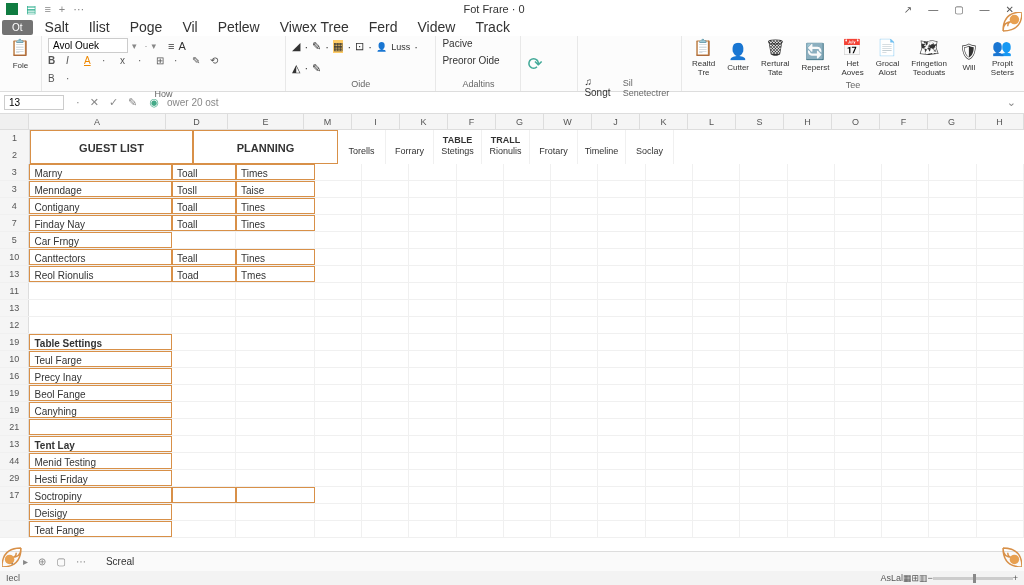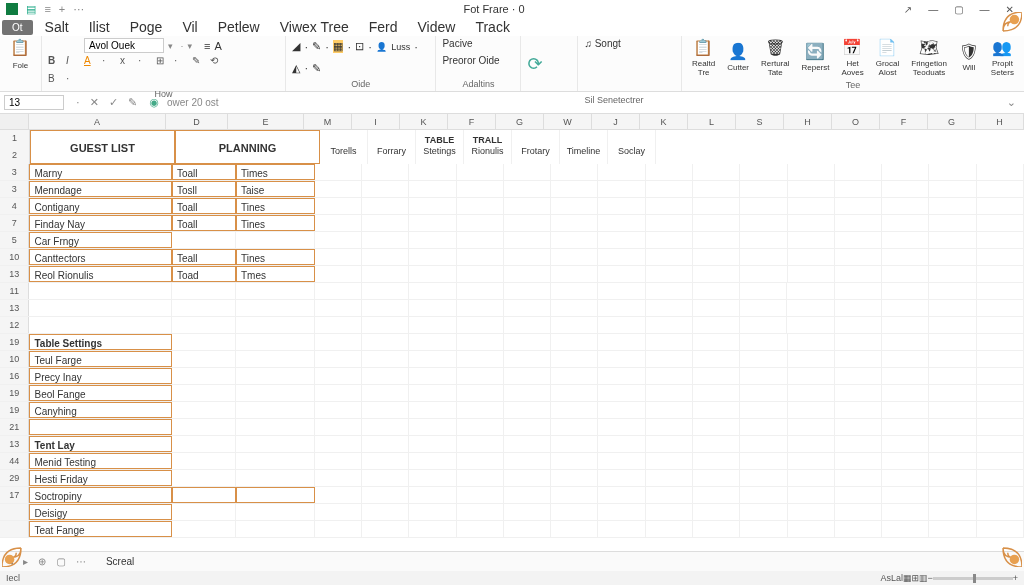--- a/index.html
+++ b/index.html
@@ -118,21 +118,21 @@
 
 <div class="ribbon">
   <div class="ribbon-group" style="width:44px;">
     <div class="ribbon-group-content" style="flex-direction:column;">
       <span style="font-size:16px;color:#d88;">📋</span>
       <span style="font-size:8px;">Fole</span>
     </div>
   </div>
   <div class="ribbon-group" style="width:260px;">
     <div class="ribbon-group-content" style="flex-direction:column;align-items:flex-start;gap:2px;">
-      <div style="display:flex;gap:4px;align-items:center;margin-left:36px;">
+      <div style="display:flex;gap:4px;align-items:center;">
         <input class="font-combo" value="Avol Ouek" style="">
         <span style="font-size:9px;color:#888;">▾</span>
         <span style="font-size:9px;color:#888;margin-left:4px;">·</span>
         <span style="font-size:9px;color:#888;">▾</span>
         <span style="margin-left:8px;">≡</span>
         <span>A</span>
       </div>
       <div class="ribbon-small-icons">
         <span class="si"><b>B</b></span>
         <span class="si"><i>I</i></span>
@@ -175,21 +175,21 @@
       <span style="font-size:10px;">Preoror Oide</span>
     </div>
     <div class="ribbon-group-label">Adaltins</div>
   </div>
   <div class="ribbon-group" style="width:60px;justify-content:center;">
     <div class="ribbon-group-content">
       <span style="font-size:18px;color:#4a9;">⟳</span>
     </div>
   </div>
   <div class="ribbon-group" style="width:110px;">
-    <div class="ribbon-group-content" style="flex-direction:column;align-items:flex-start;gap:6px;">
+    <div class="ribbon-group-content" style="flex-direction:row;align-items:flex-end;gap:6px;">
       <span style="font-size:10px;">♫ <span>Songt</span></span>
       <span style="font-size:9px;color:#666;margin-top:40px;">Sil Senetectrer</span>
     </div>
   </div>
   <div class="ribbon-group" style="flex:1;border-right:none;">
     <div class="ribbon-group-content" id="ribbon-btns">
         <div class="ribbon-btn">
           <span class="icon" style="font-size:16px;">📋</span>
           <span class="label">Realtd<br>Tre</span>
         </div>
@@ -266,21 +266,21 @@
         <div class="colhdr std">G</div>
         <div class="colhdr std">H</div>
       </div>
   </div>
 
   <div style="display:flex;">
     <div style="display:flex;flex-direction:column;">
       <div class="rowhdr" style="height:17px;">1</div>
       <div class="rowhdr" style="height:17px;">2</div>
     </div>
-    <div class="section-hdr" style="width:145px;">GUEST LIST</div>
+    <div class="section-hdr" style="width:163px;">GUEST LIST</div>
     <div class="section-hdr" style="width:145px;">PLANNING</div>
     <div id="nav-cells" style="display:flex;">
         <div class="cell std navcell" style="height: 34px; border-right: 1px solid rgb(240, 240, 240);"><br>Torells</div>
         <div class="cell std navcell" style="height: 34px; border-right: 1px solid rgb(240, 240, 240);"><br>Forrary</div>
         <div class="cell std navcell" style="height: 34px; border-right: 1px solid rgb(240, 240, 240);"><b>TABLE</b><br>Stetings</div>
         <div class="cell std navcell" style="height: 34px; border-right: 1px solid rgb(240, 240, 240);"><b>TRALL</b><br>Rionulis</div>
         <div class="cell std navcell" style="height: 34px; border-right: 1px solid rgb(240, 240, 240);"><br>Frotary</div>
         <div class="cell std navcell" style="height: 34px; border-right: 1px solid rgb(240, 240, 240);"><br>Timeline</div>
         <div class="cell std navcell" style="height: 34px; border-right: 1px solid rgb(240, 240, 240);"><br>Soclay</div>
       </div>

